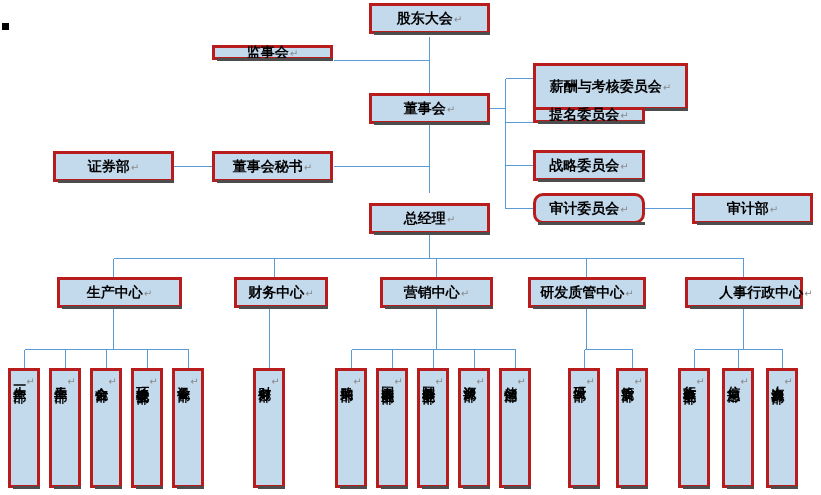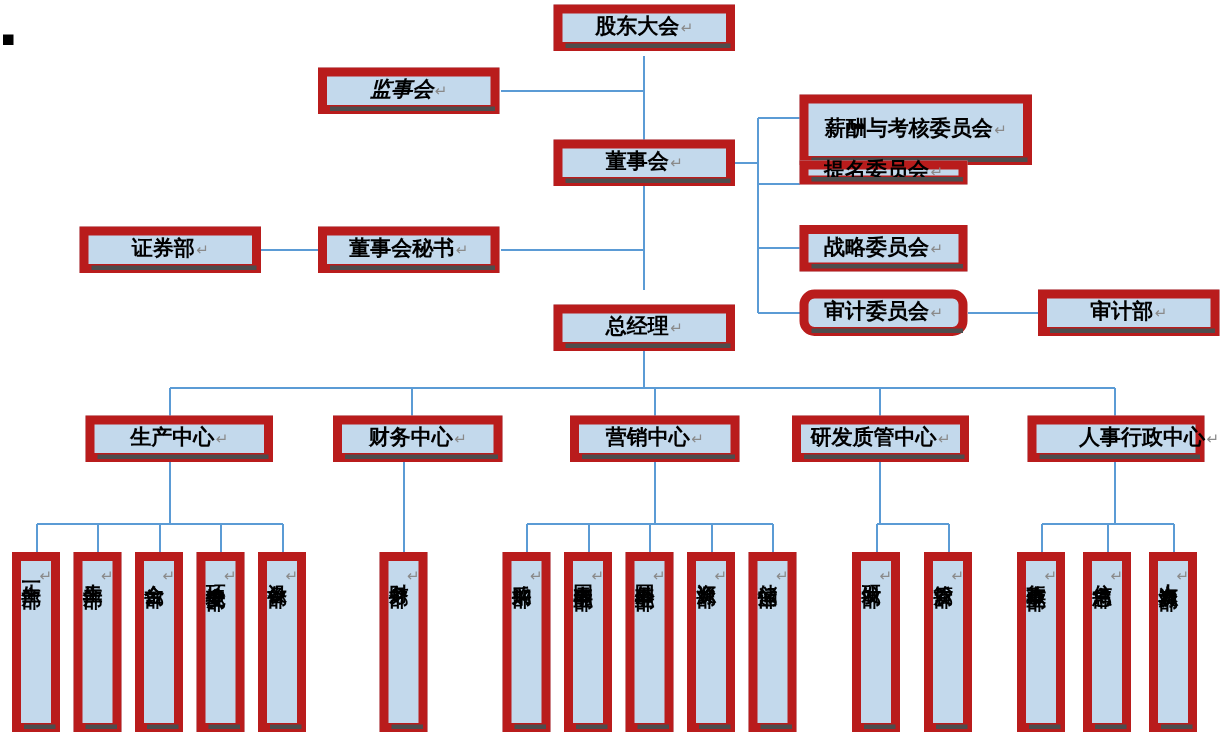--- a/index.html
+++ b/index.html
@@ -13,21 +13,21 @@
   #stage{position:relative;width:821px;height:495px;}
 
   
   #lines{position:absolute;left:0;top:0;width:821px;height:495px;}
 
   
   .box{
     position:absolute;
     box-sizing:border-box;
     background:#c3d9ec;
-    border:6px solid #b91c1c;
+    border:3px solid #b91c1c;
     color:#000000;
     font-weight:bold;
     display:flex;
     align-items:center;
     justify-content:center;
     text-align:center;
     line-height:1.12;
     letter-spacing:0px;
     z-index:5;
   }
@@ -150,21 +150,21 @@
       <line x1="694.5" y1="349.5" x2="694.5" y2="368"></line>
       <line x1="738.5" y1="349.5" x2="738.5" y2="368"></line>
       <line x1="782.5" y1="349.5" x2="782.5" y2="368"></line>
     </g>
   </svg>
 
   <div id="boxes">
       <div class="box h" style="left: 369px; top: 3px; width: 121px; height: 31px;">
         <span class="lbl">股东大会<span class="pilcrow">↵</span></span>
       </div>
-      <div class="box h" style="left: 212px; top: 45px; width: 121px; height: 31px; font-style: italic;">
+      <div class="box h" style="left: 212px; top: 45px; width: 121px; height: 15px;">
         <span class="lbl">监事会<span class="pilcrow">↵</span></span>
       </div>
       <div class="box h" style="left: 369px; top: 93px; width: 121px; height: 31px;">
         <span class="lbl">董事会<span class="pilcrow">↵</span></span>
       </div>
       <div class="box h" style="left: 369px; top: 193px; width: 121px; height: 31px; margin-top: 10px;">
         <span class="lbl">总经理<span class="pilcrow">↵</span></span>
       </div>
       <div class="box h" style="left: 212px; top: 151px; width: 121px; height: 31px;">
         <span class="lbl">董事会秘书<span class="pilcrow">↵</span></span>
@@ -203,21 +203,21 @@
         <span class="pilcrow">↵</span>
       </div>
       <div class="box v" style="left: 131px; top: 368px; width: 32px; height: 120px;">
         <span class="lbl">环境安全部</span>
         <span class="pilcrow">↵</span>
       </div>
       <div class="box v" style="left: 172px; top: 368px; width: 32px; height: 120px;">
         <span class="lbl">设备部</span>
         <span class="pilcrow">↵</span>
       </div>
-      <div class="box h" style="left: 222px; top: 277px; width: 113px; height: 31px;">
+      <div class="box h" style="left: 234px; top: 277px; width: 94px; height: 31px;">
         <span class="lbl">财务中心<span class="pilcrow">↵</span></span>
       </div>
       <div class="box v" style="left: 253px; top: 368px; width: 32px; height: 120px;">
         <span class="lbl">财务部</span>
         <span class="pilcrow">↵</span>
       </div>
       <div class="box h" style="left: 380px; top: 277px; width: 113px; height: 31px;">
         <span class="lbl">营销中心<span class="pilcrow">↵</span></span>
       </div>
       <div class="box v" style="left: 335px; top: 368px; width: 32px; height: 120px;">

